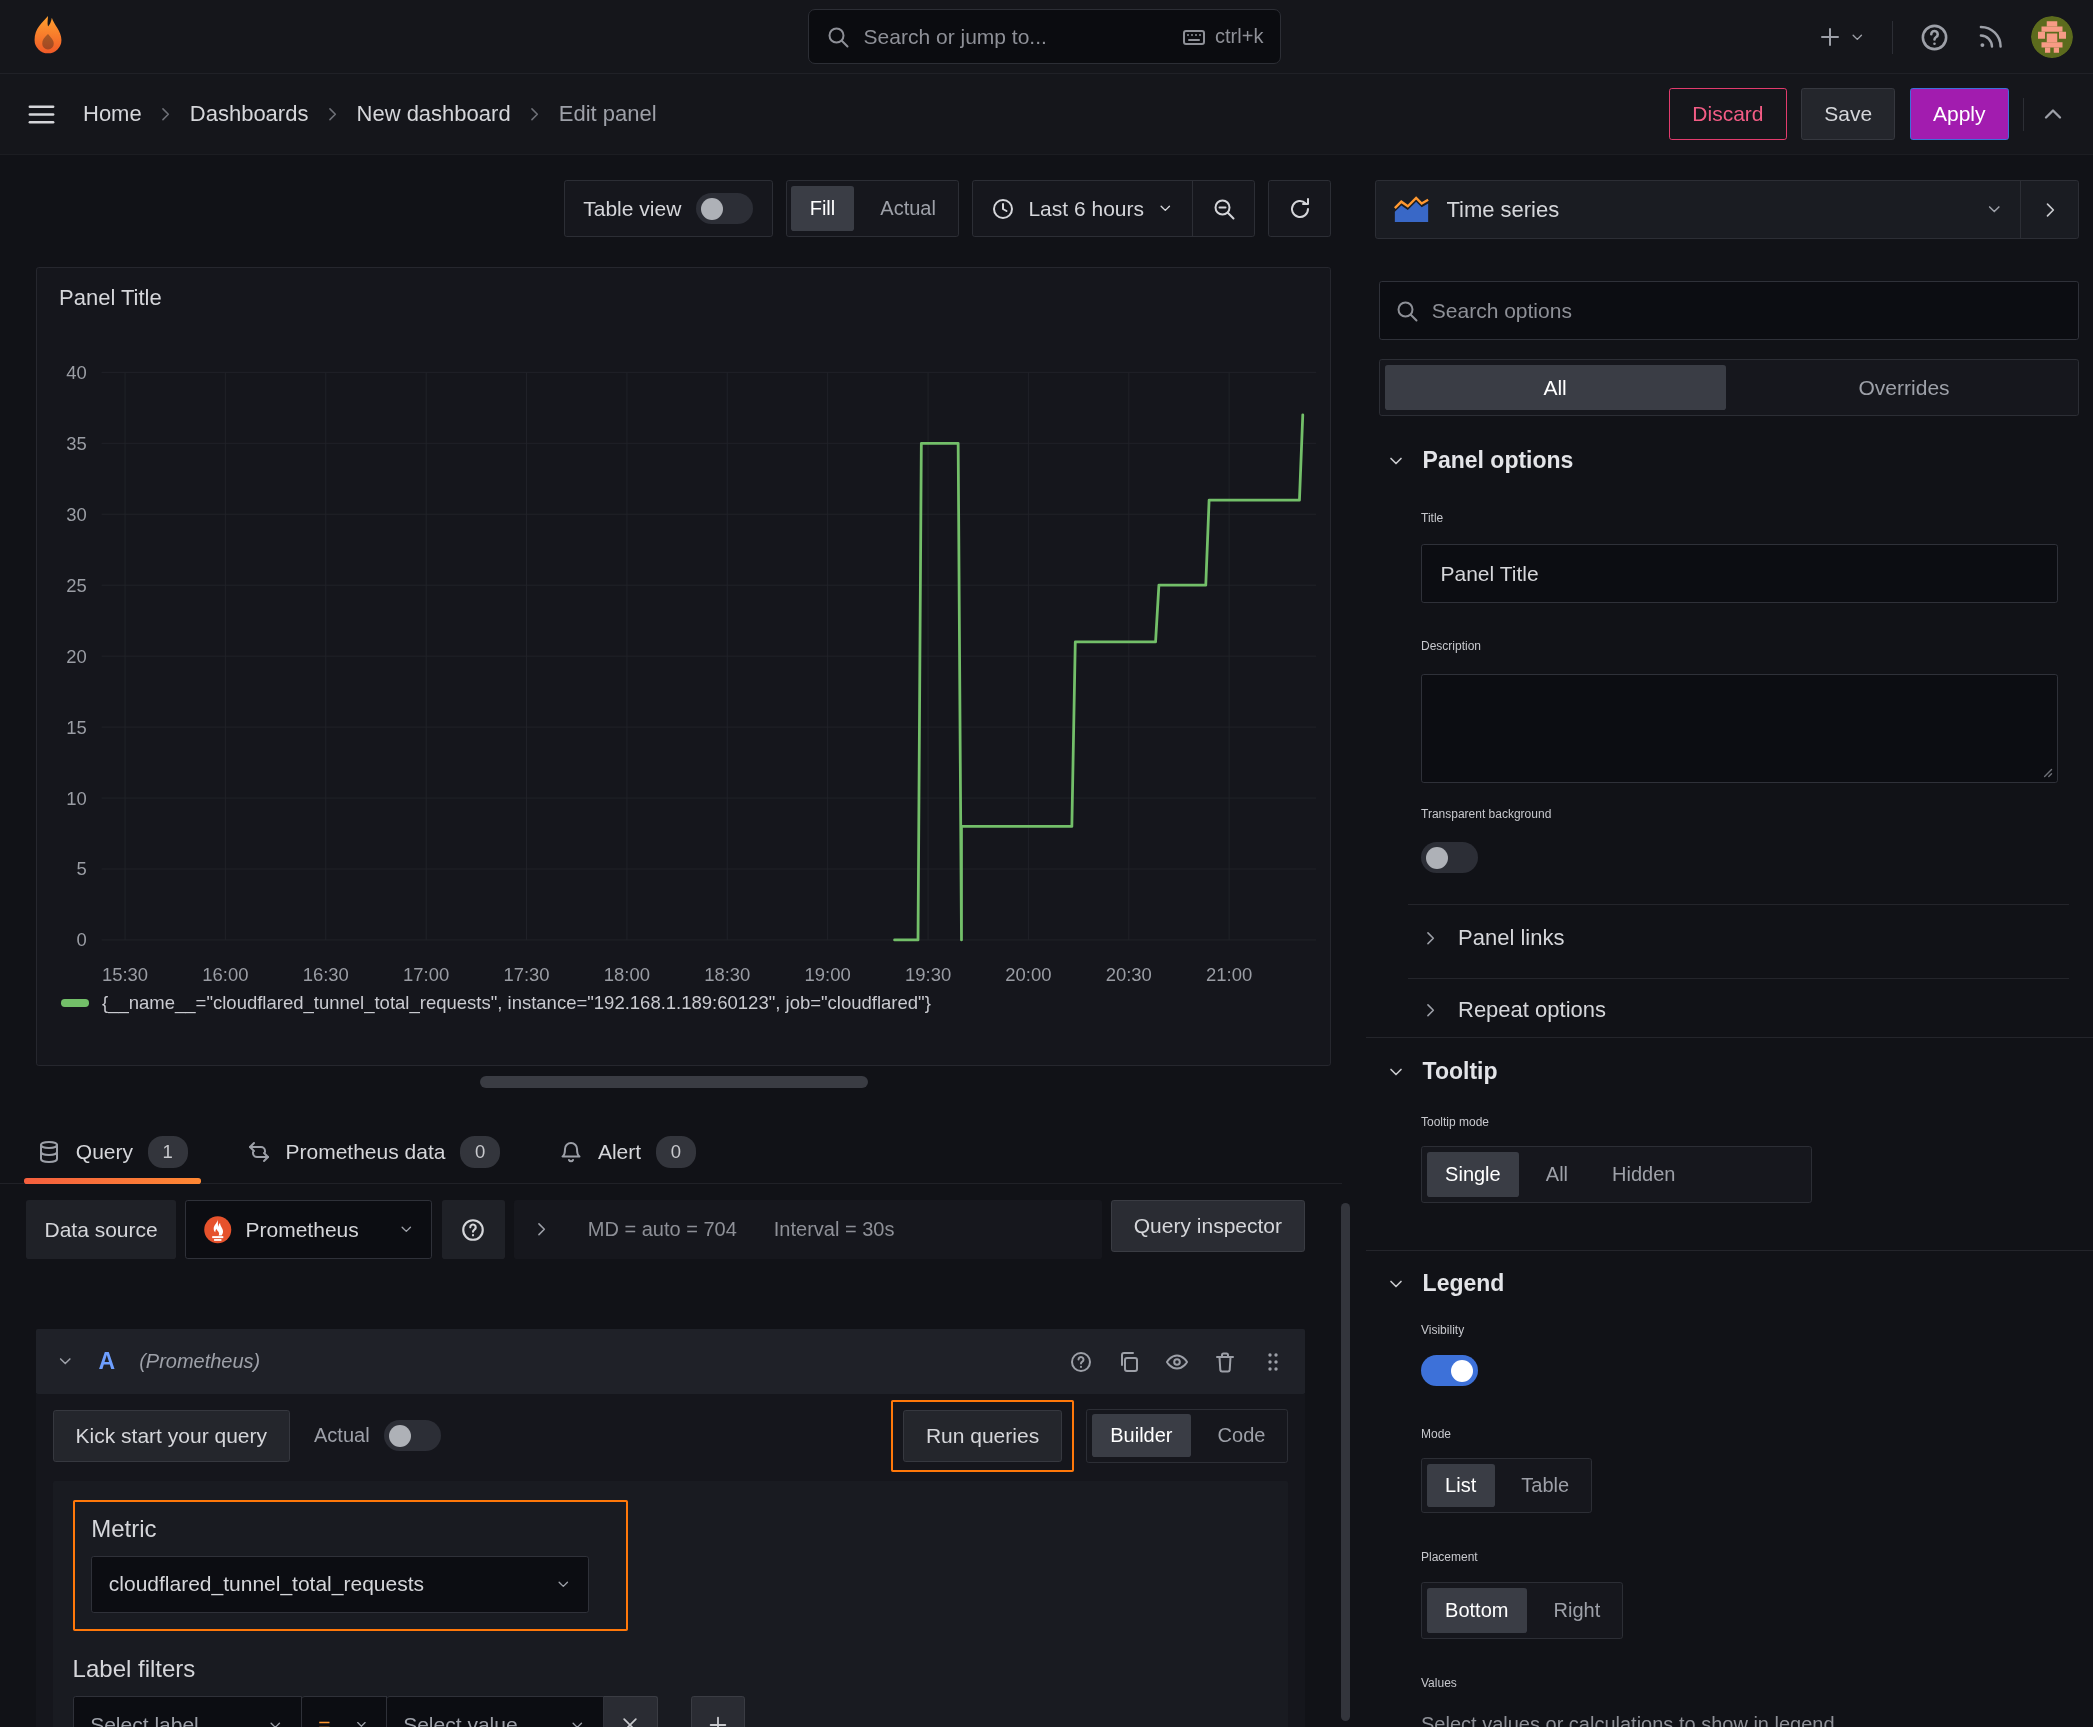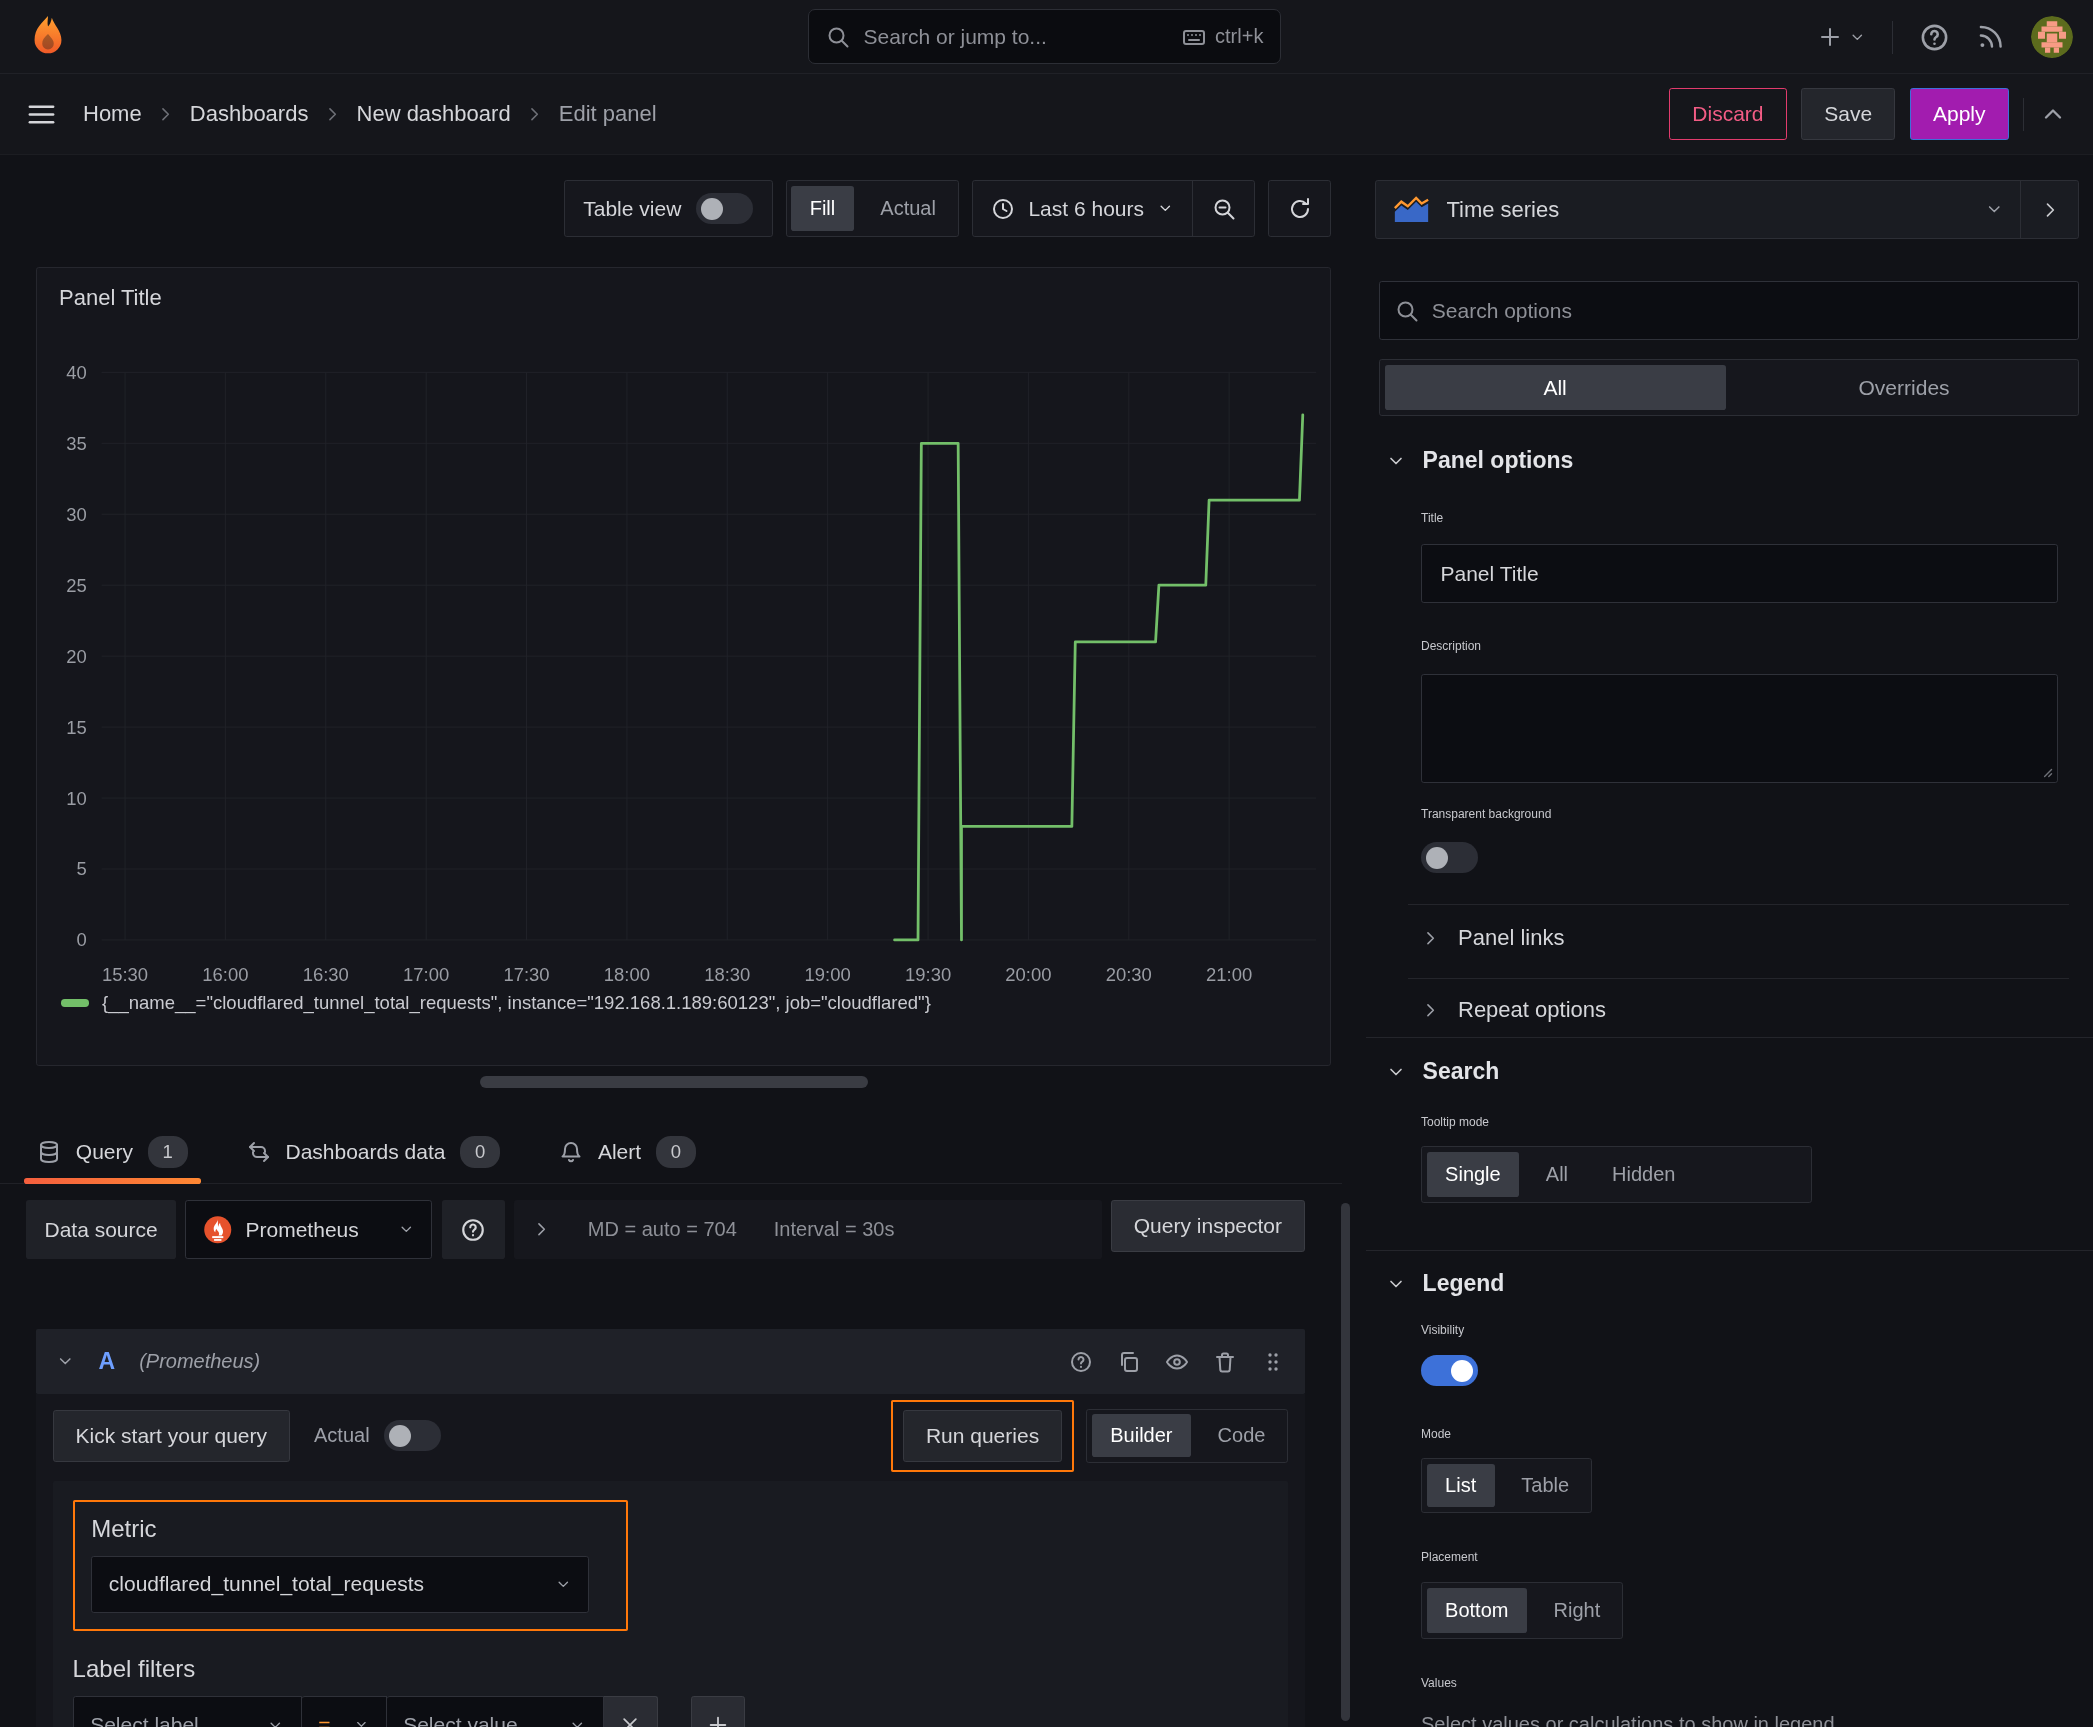--- a/index.html
+++ b/index.html
@@ -330,21 +330,21 @@
       <span class="badge">1</span>
       <span class="underline"></span>
     </div>
     <div class="tab">
       <svg class="icon cicon" viewBox="0 0 24 24">
           <polyline points="7 3 3 7 7 11"></polyline>
           <path d="M3 7h11a4 4 0 0 1 4 4v1"></path>
           <polyline points="17 21 21 17 17 13"></polyline>
           <path d="M21 17H10a4 4 0 0 1-4-4v-1"></path>
         </svg>
-      <span>Dashboards data</span>
+      <span>Prometheus data</span>
       <span class="badge">0</span>
     </div>
     <div class="tab">
       <svg class="icon cicon" viewBox="0 0 24 24">
           <path d="M18 9a6 6 0 1 0-12 0c0 6-2.5 7.5-2.5 7.5h17S18 15 18 9"></path>
           <path d="M10 20a2.2 2.2 0 0 0 4 0"></path>
         </svg>
       <span>Alert</span>
       <span class="badge">0</span>
     </div>
@@ -555,21 +555,21 @@
         <polyline points="9 5 16 12 9 19"></polyline>
       </svg>
     <span>Repeat options</span>
   </div>
 
   <div class="sectdiv" style="top:882px;"></div>
   <div class="sect-head" style="position:absolute;left:20px;top:903px;">
     <svg class="icon cicon" viewBox="0 0 24 24">
         <polyline points="6 9 12 15 18 9"></polyline>
       </svg>
-    <span>Search</span>
+    <span>Tooltip</span>
   </div>
   <div class="flabel" style="left:55px;top:960px;">Tooltip mode</div>
   <div class="seg tt-seg">
     <span class="opt sel">Single</span>
     <span class="opt">All</span>
     <span class="opt">Hidden</span>
   </div>
 
   <div class="sectdiv" style="top:1095px;"></div>
   <div class="sect-head" style="position:absolute;left:20px;top:1115px;">

